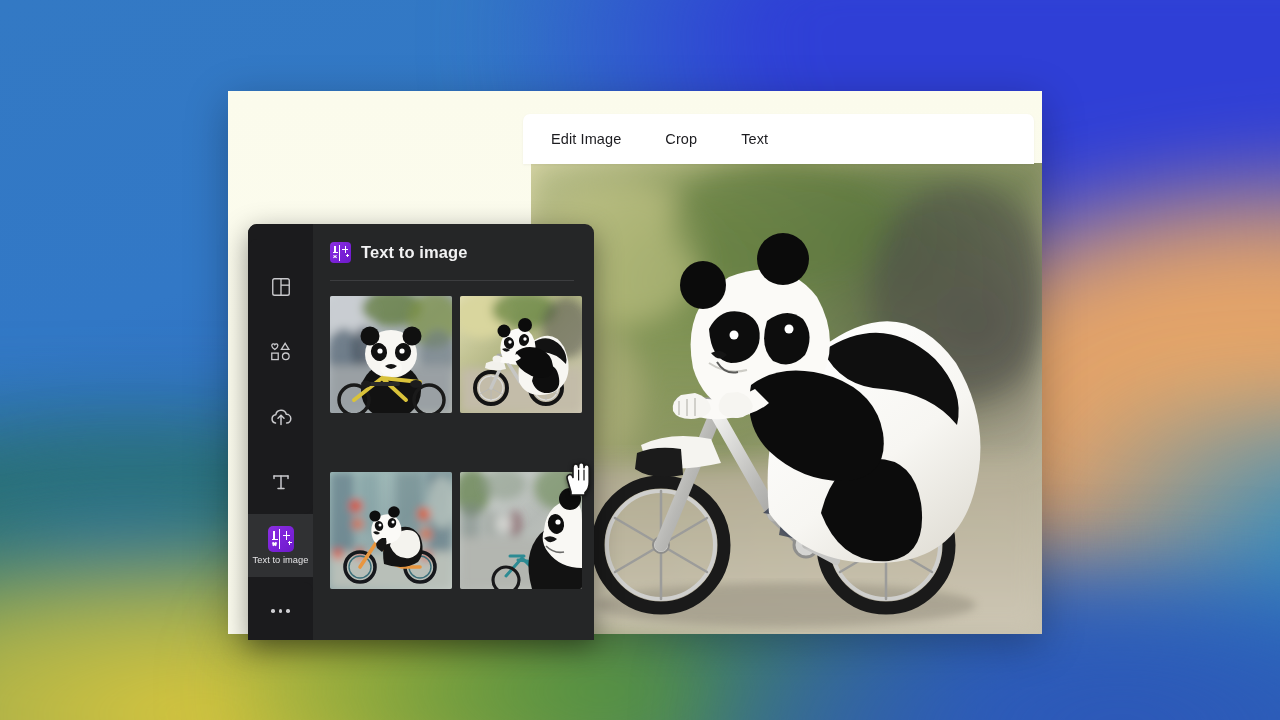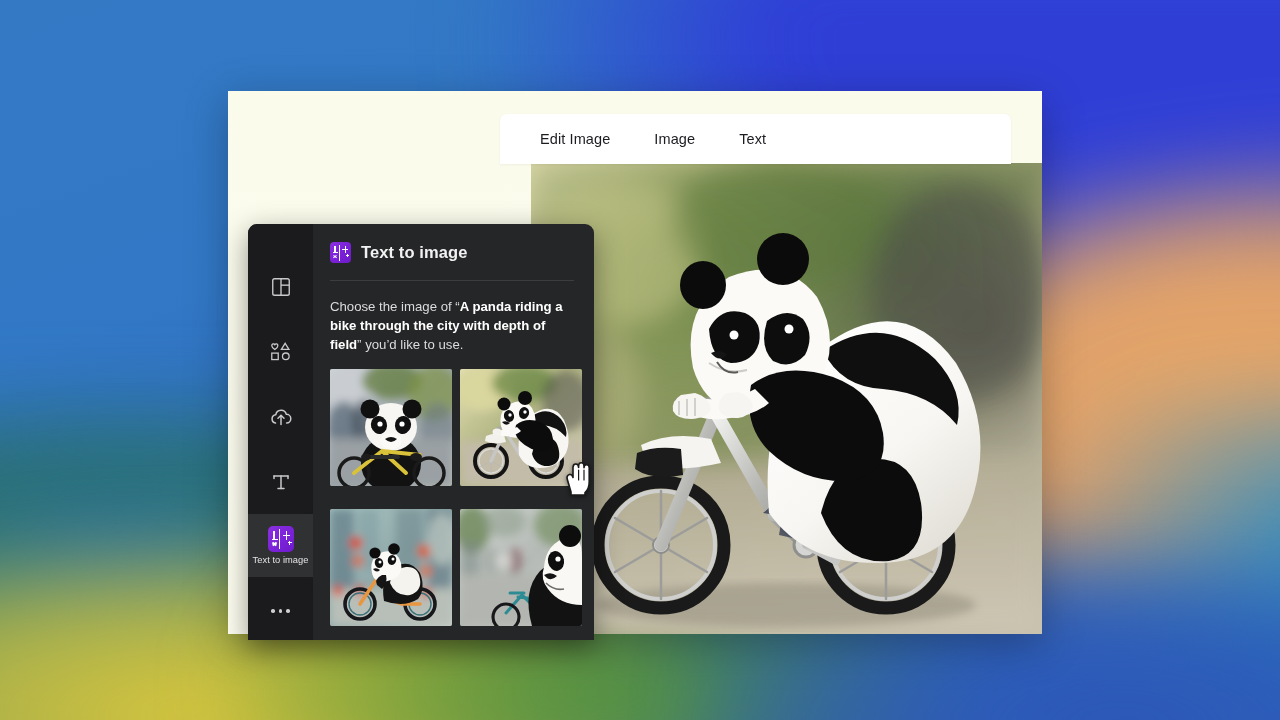--- a/index.html
+++ b/index.html
@@ -85,25 +85,25 @@
     position:absolute;
     left:531px; top:163px; width:511px; height:471px;
     overflow:hidden;
     background:#9a9274;
   }
   #canvas-area .imgwrap { position:absolute; inset:0; }
 
   
   #toolbar {
     position:absolute;
-    left:500px; top:114px; width:511px; height:50px;
+    left:523px; top:114px; width:511px; height:50px;
     background:#ffffff;
     border-radius:7px 7px 0 0;
     display:flex; align-items:center;
-    padding-left:32px; gap:28px;
+    padding-left:20px; gap:28px;
     box-shadow:0 1px 3px rgba(0,0,0,.05);
   }
   .tb-item {
     font-size:14.5px; color:#1c1c20; letter-spacing:.1px;
     padding:5px 8px; border-radius:4px; cursor:pointer; white-space:nowrap;
   }
 
   
   #panel {
     position:absolute;
@@ -367,21 +367,21 @@
         </g>
 
         <path d="M196 230 Q186 236 188 247 Q193 256 207 255 Q220 253 222 243 Q219 232 207 229 Z" fill="#f6f5f1"></path>
       </g>
     </svg>
   </div>
 </div>
 
 <div id="toolbar">
   <div class="tb-item">Edit Image</div>
-  <div class="tb-item">Image</div>
+  <div class="tb-item">Crop</div>
   <div class="tb-item">Text</div>
 </div>
 
 <div id="panel">
 
   <div id="rail">
     <div id="rail-top">
 
       <div class="rail-item">
         <span>
@@ -464,21 +464,20 @@
         <i class="g" style="left:3px;  top:13.5px;width:4px;height:1.2px; transform:rotate(38deg);"></i>
         <i class="g" style="left:3px;  top:13.5px;width:4px;height:1.2px; transform:rotate(-38deg);"></i>
         <i class="g" style="left:16px; top:13px; width:3.4px;height:1.2px;"></i>
         <i class="g" style="left:17.1px;top:11.9px;width:1.2px;height:3.4px;"></i>
       </span>
       <span id="panel-title">Text to image</span>
     </div>
 
     <div id="divider"></div>
 
-    <div id="prompt"><span>Choose the image of “</span><b>A panda riding a bike through the city with depth of field</b><span>” you’d like to use.</span></div>
 
     <div id="grid">
 
       <div class="thumb">
         <svg viewBox="0 0 122 117" preserveAspectRatio="xMidYMid slice">
           <defs>
             <filter id="b1">
                 <feGaussianBlur stdDeviation="4.5"></feGaussianBlur>
               </filter>
             <linearGradient id="t1bg" x1="0" y1="0" x2="1" y2="1">

